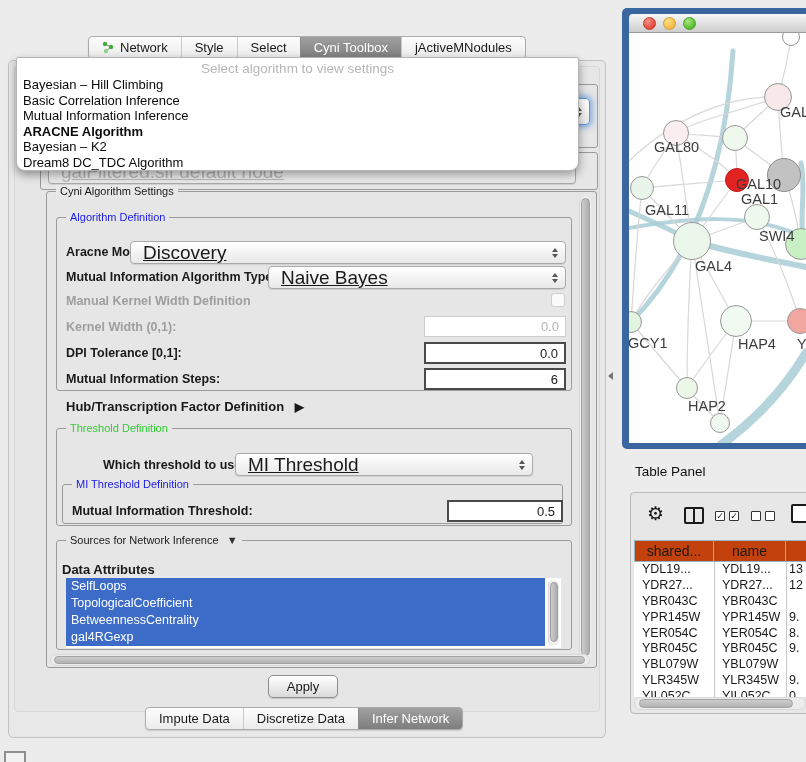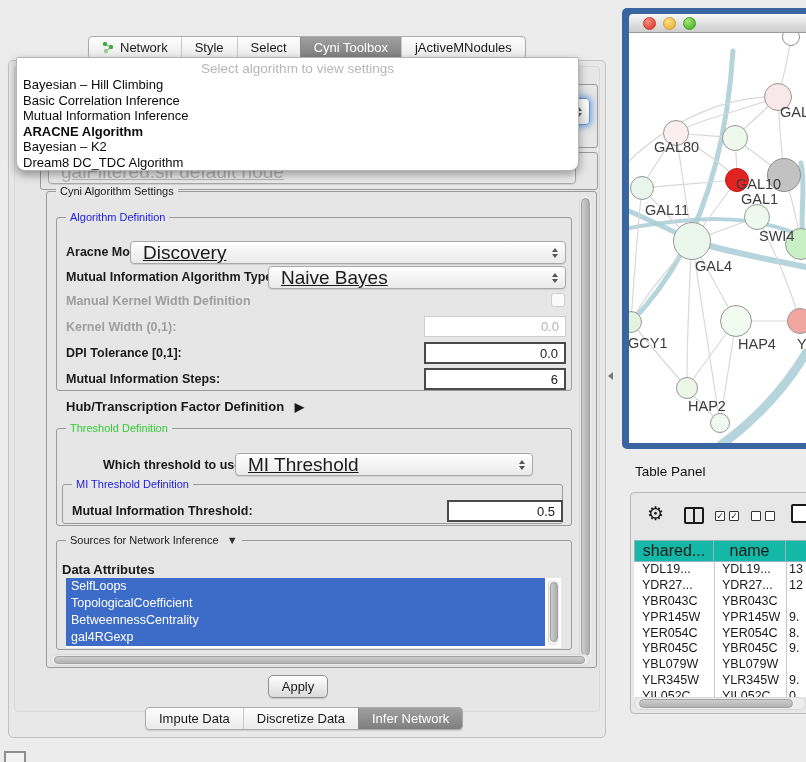--- a/index.html
+++ b/index.html
@@ -86,21 +86,21 @@
   .tpanel { position:absolute; left:630px; top:492px; width:180px; height:222px; background:#e7e7e7;
     border:1px solid #b9b9b9; border-radius:4px; }
   .ticon { position:absolute; color:#1a1a1a; }
   .cols-ic { position:absolute; width:20px; height:17px; border:2px solid #1a1a1a; border-radius:2px; }
   .cols-ic::after { content:""; position:absolute; left:7px; top:0; bottom:0; width:2px; background:#1a1a1a; }
   .cb-sm { width:10px; height:10px; border:1.5px solid #333; border-radius:1px; background:#fff; font-size:9px; line-height:8px; text-align:center; color:#111; }
   .cb-pair { position:absolute; display:flex; gap:4px; }
   .doc-ic { position:absolute; width:17px; height:19px; border:2px solid #1a1a1a; border-radius:2px; background:#fff; }
 
   .thead { position:absolute; left:634px; top:540px; display:flex; height:22px; }
-  .th { background:#14b8a6; border:1px solid #93b3c2; border-left:none; font-size:16px;
+  .th { background:#c2410c; border:1px solid #93b3c2; border-left:none; font-size:14px;
     display:flex; align-items:center; justify-content:center; }
   .th:first-child { border-left:1px solid #93b3c2; }
   .tbody { position:absolute; left:634px; top:562px; width:172px; height:135px; background:#fff; overflow:hidden; }
   .trow { display:flex; height:15.9px; line-height:15.9px; font-size:12.5px; }
   .td { padding-left:8px; overflow:hidden; white-space:nowrap; }
   .colsep { position:absolute; top:0; bottom:0; width:1px; background:#c9c9c9; }
 
   .splitter-arrow { position:absolute; left:608px; top:372px; width:0; height:0;
     border-top:4px solid transparent; border-bottom:4px solid transparent; border-right:5px solid #777; }
   .mini-btn { position:absolute; left:4px; top:751px; width:22px; height:14px; border:2px solid #8f8f8f; background:#f2f2f2; }
@@ -240,21 +240,21 @@
     <div class="attr-item">gal4RGexp</div>
   </div>
   <div class="vscroll" style="left:548px; top:580px; width:11px; height:66px; border-radius:5px;">
     <div class="vthumb" style="top:2px; height:60px;"></div>
   </div>
 
   <div class="hscroll" style="left:50px; top:654px; width:540px; height:12px;">
     <div class="hthumb" style="left:3px; width:531px;"></div>
   </div>
 
-  <div class="btn" style="left:268px; top:675px; width:60px; height:23px;">Apply</div>
+  <div class="btn" style="left:268px; top:675px; width:70px; height:23px;">Apply</div>
 
   <div class="tabstrip" style="left:145px; top:707px;">
     <div class="tab">
         <span>Impute Data</span>
       </div>
     <div class="tab">
         <span>Discretize Data</span>
       </div>
     <div class="tab selected">
         <span>Infer Network</span>

